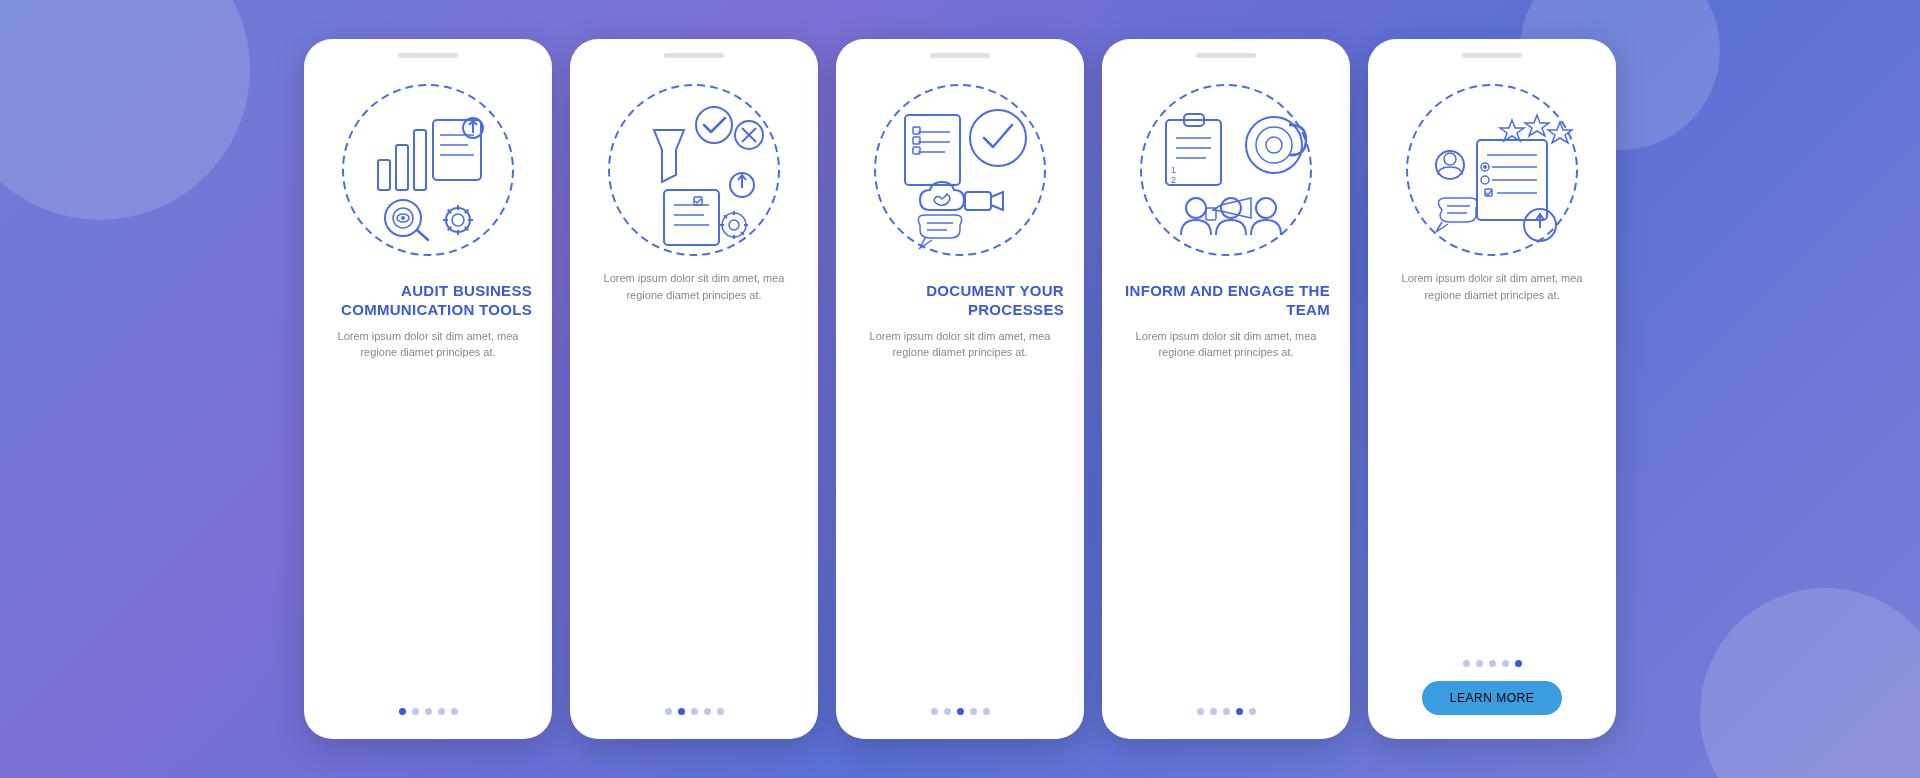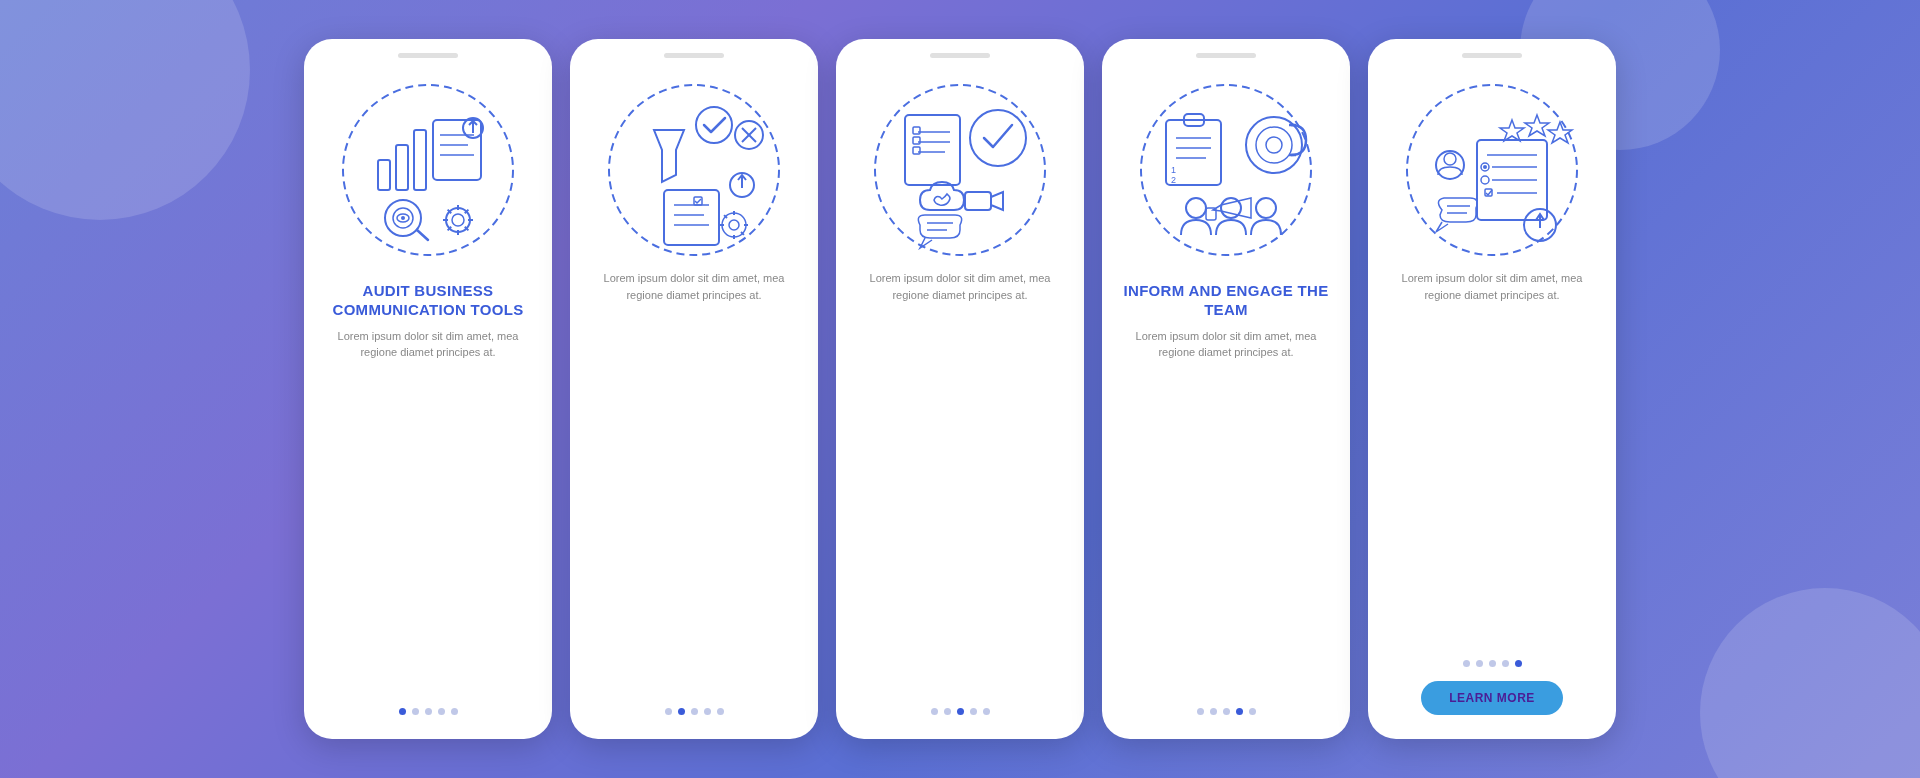--- a/index.html
+++ b/index.html
@@ -80,21 +80,21 @@
 
     .card-illustration svg {
       width: 100%;
       height: 100%;
     }
 
     .card-title {
       font-weight: 800;
       font-size: 15px;
       color: #3a5bd9;
-      text-align: center;
+      text-align: right;
       text-transform: uppercase;
       line-height: 1.25;
       padding: 12px 20px 8px 20px;
       letter-spacing: 0.3px;
     }
 
     .card-body {
       font-size: 11px;
       color: #888;
       text-align: center;
@@ -116,26 +116,26 @@
       height: 7px;
       border-radius: 50%;
       background: #c0c8e8;
     }
     .dot.active {
       background: #3a5bd9;
     }
 
     .learn-more-btn {
       background: #3a9de0;
-      color: #4c1d95;
+      color: #000000;
       border: none;
       border-radius: 22px;
       padding: 10px 28px;
       font-size: 12px;
-      font-weight: 700;
+      font-weight: 400;
       margin-top: 14px;
       cursor: pointer;
       text-transform: uppercase;
       letter-spacing: 0.5px;
     }
   </style>
 </head>
 <body>
 
 <div class="bg-blob bg-blob-1"></div>
@@ -263,20 +263,21 @@
 
         <rect x="105" y="122" width="26" height="18" rx="3" fill="none" stroke="#4a6ee0" stroke-width="2"></rect>
         <path d="M131 127 L143 122 L143 140 L131 135 Z" fill="none" stroke="#4a6ee0" stroke-width="2"></path>
 
         <path d="M60 155 Q55 145 65 145 L95 145 Q105 145 100 155 L100 160 Q100 168 90 168 L70 168 Q60 168 60 160 Z" fill="none" stroke="#4a6ee0" stroke-width="1.5"></path>
         <line x1="67" y1="153" x2="93" y2="153" stroke="#4a6ee0" stroke-width="1.5"></line>
         <line x1="67" y1="160" x2="87" y2="160" stroke="#4a6ee0" stroke-width="1.5"></line>
         <path d="M65 168 L60 178 L72 170" fill="none" stroke="#4a6ee0" stroke-width="1.5"></path>
       </svg>
     </div>
+    <div class="card-title">DOCUMENT YOUR PROCESSES</div>
     <div class="card-body">Lorem ipsum dolor sit dim amet, mea regione diamet principes at.</div>
     <div class="card-dots">
       <div class="dot"></div>
       <div class="dot"></div>
       <div class="dot active"></div>
       <div class="dot"></div>
       <div class="dot"></div>
     </div>
   </div>
 

